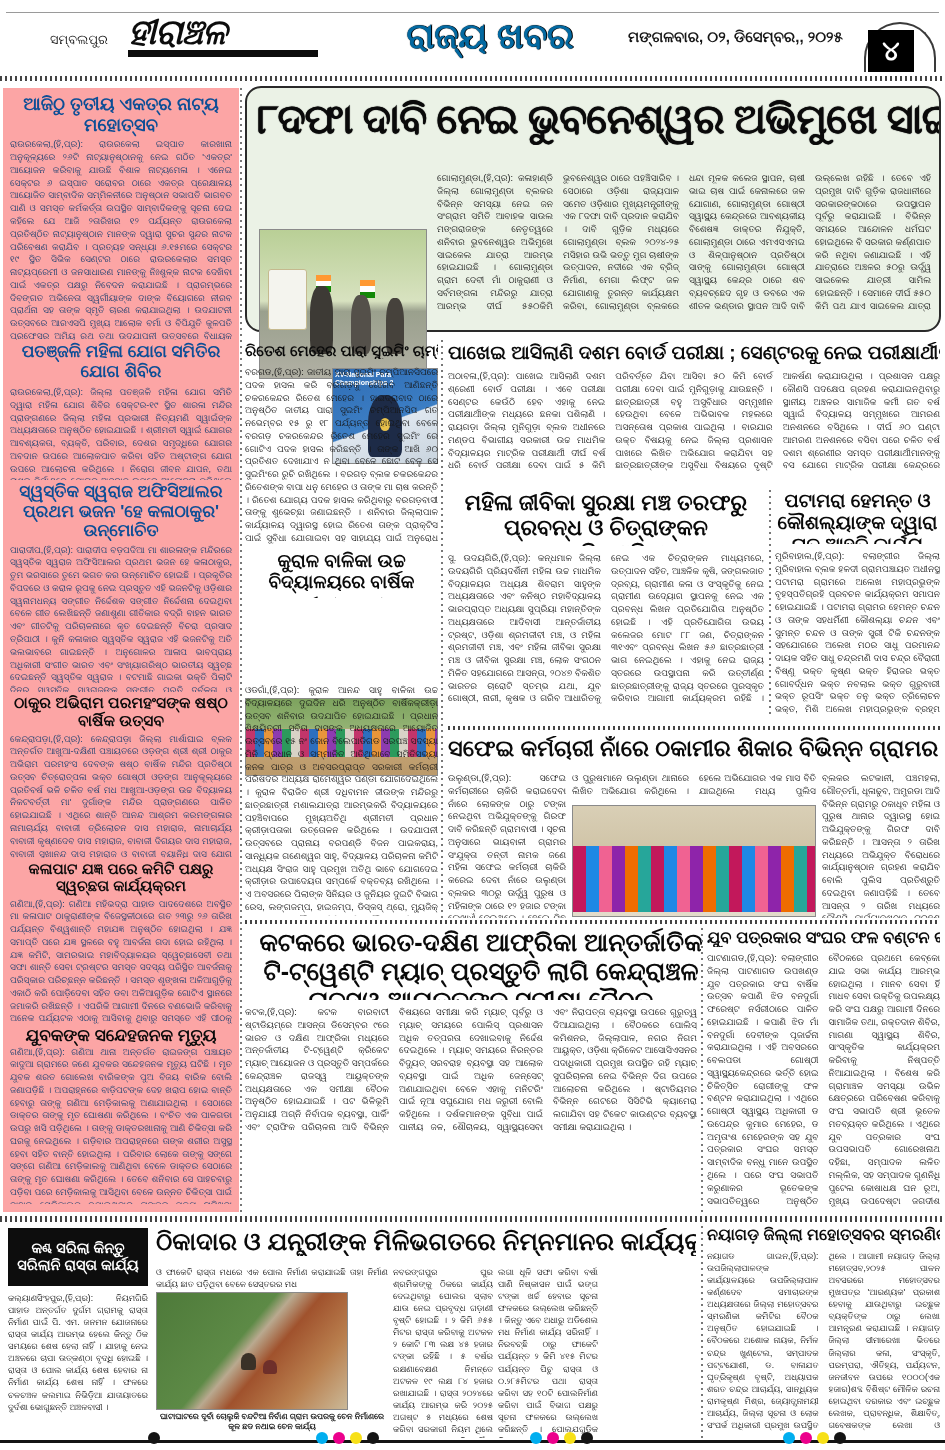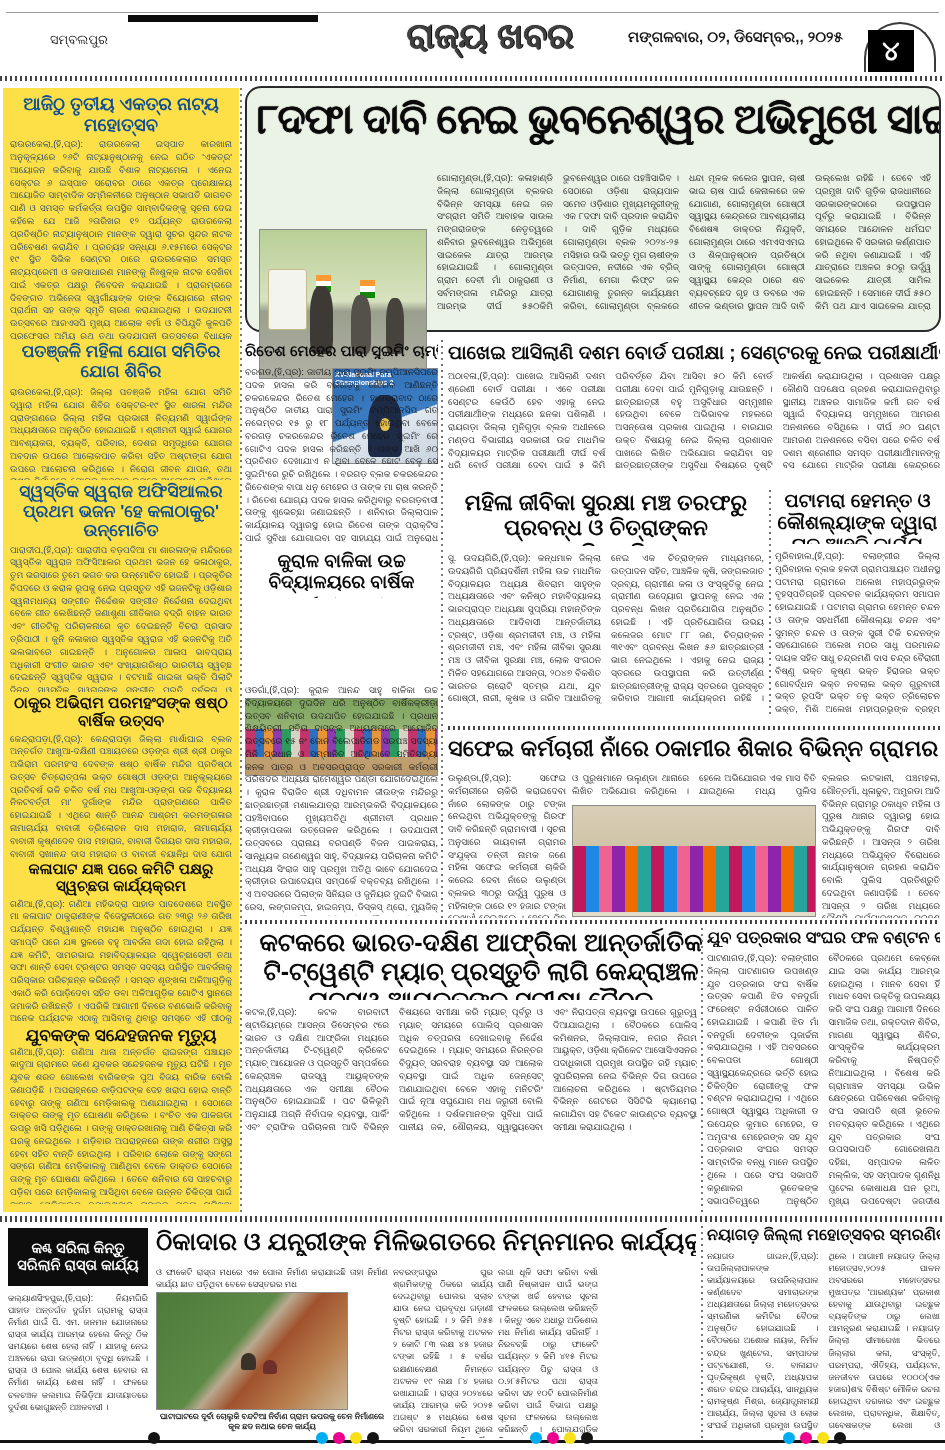--- a/index.html
+++ b/index.html
@@ -13,21 +13,21 @@
   .blue-txt{color:#1c4070;}
   .cols2{column-count:2;column-gap:10px;}
   .cols3{column-count:3;column-gap:10px;}
   .cols4{column-count:4;column-gap:10px;}
   .hdots{background-image:repeating-linear-gradient(90deg,#444 0 2px,transparent 2px 5px);height:5px;}
   .vdots{width:2px;background-image:repeating-linear-gradient(180deg,#777 0 2px,transparent 2px 6px);}
   .hairline{height:1px;background:#9a9a9a;}
   .hl{font-weight:bold;color:#0a0a0a;line-height:1.15;}
   .hl-blue{color:#0d4e96;}
   .nw{white-space:nowrap;}
-  .leftcol{background:#fde047;padding:6px 7px;box-sizing:border-box;}
+  .leftcol{background:#fca5a5;padding:6px 7px;box-sizing:border-box;}
   .leftcol .art{margin:0 0 2px 0;overflow:hidden;}
   .leadbox{border:2px solid #2a2a2a;border-radius:16px;background:#ebf2e6;box-sizing:border-box;}
   .photo{position:relative;overflow:hidden;border:1px solid #8a8a8a;box-sizing:border-box;}
   .kicker{background:#0d0d0d;color:#fff;display:flex;align-items:center;justify-content:center;
           text-align:center;font-weight:bold;box-sizing:border-box;padding:4px;}
   .caption{font-size:8px;line-height:1.3;text-align:center;font-weight:bold;overflow:hidden;}
   .dot{position:absolute;width:12px;height:12px;border-radius:50%;top:1432px;}
   .regline{position:absolute;left:0;right:0;top:1440px;height:3px;background:#141414;}
   .pgbox{border:2px solid #3a3a3a;border-bottom:none;border-radius:36px 36px 0 0;box-sizing:border-box;}
   .pgnum{background:#000;color:#fff;display:flex;align-items:center;justify-content:center;
@@ -37,24 +37,25 @@
 </head>
 <body>
 
 <div class="page">
 
   <div class="abs hairline" style="left:6px;right:6px;top:12px;"></div>
 
   <div class="abs" style="left:50px;top:32px;font-size:13px;">ସମ୍ବଲପୁର</div>
 
   <div class="abs" style="left:128px;top:14px;width:190px;">
+    <div style="font-size:35px;font-weight:900;font-style:italic;letter-spacing:-1px;color:#0c0c0c;line-height:1.0;">ହୀରାଞ୍ଚଳ</div>
     <div style="height:7px;background:#0c0c0c;margin-top:1px;"></div>
   </div>
 
-  <div class="abs ctr" style="left:340px;top:16px;width:300px;font-size:35px;font-weight:900;color:#404040;
+  <div class="abs ctr" style="left:340px;top:16px;width:300px;font-size:35px;font-weight:900;color:#0369a1;
        text-shadow:0 0 1px #000,1px 0 0 #000;">ରାଜ୍ୟ ଖବର</div>
 
   <div class="abs b" style="left:628px;top:28px;font-size:15px;">ମଙ୍ଗଳବାର, ୦୨, ଡିସେମ୍ବର,, ୨୦୨୫</div>
 
   <div class="abs pgbox" style="left:864px;top:22px;width:72px;height:50px;">
     <div class="abs pgnum" style="left:2px;bottom:0;width:46px;height:42px;">୪</div>
   </div>
 
   <div class="abs hdots" style="left:0;right:0;top:76px;"></div>
 

